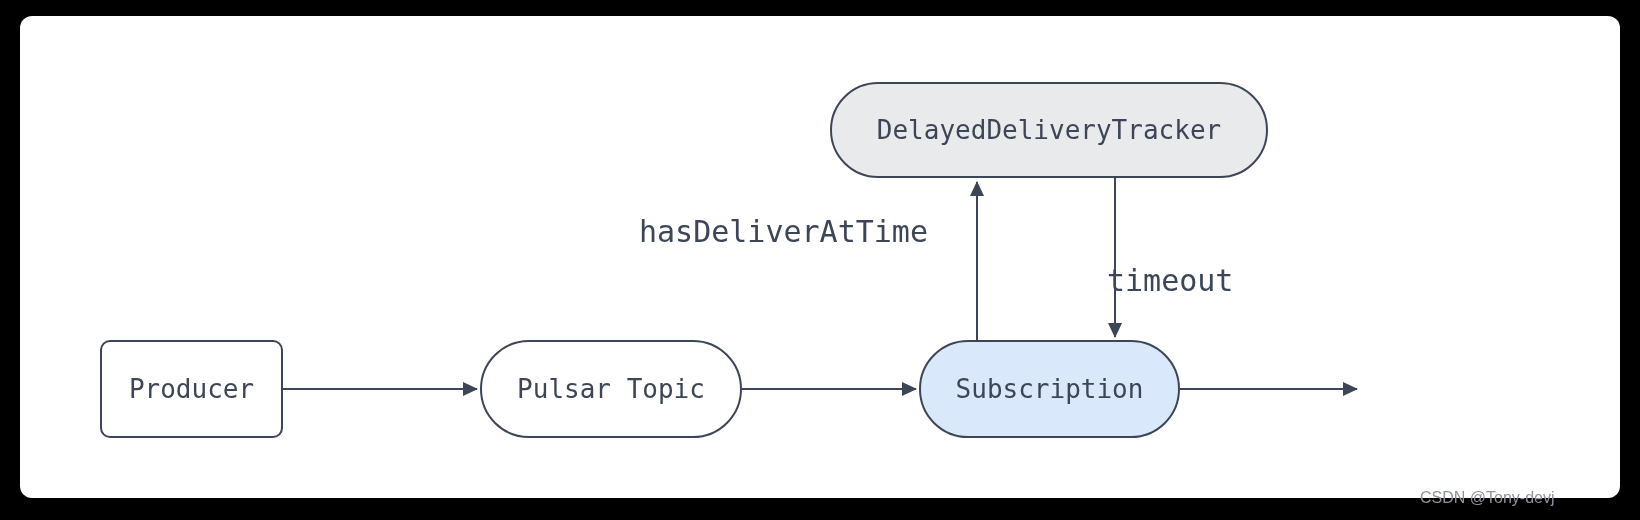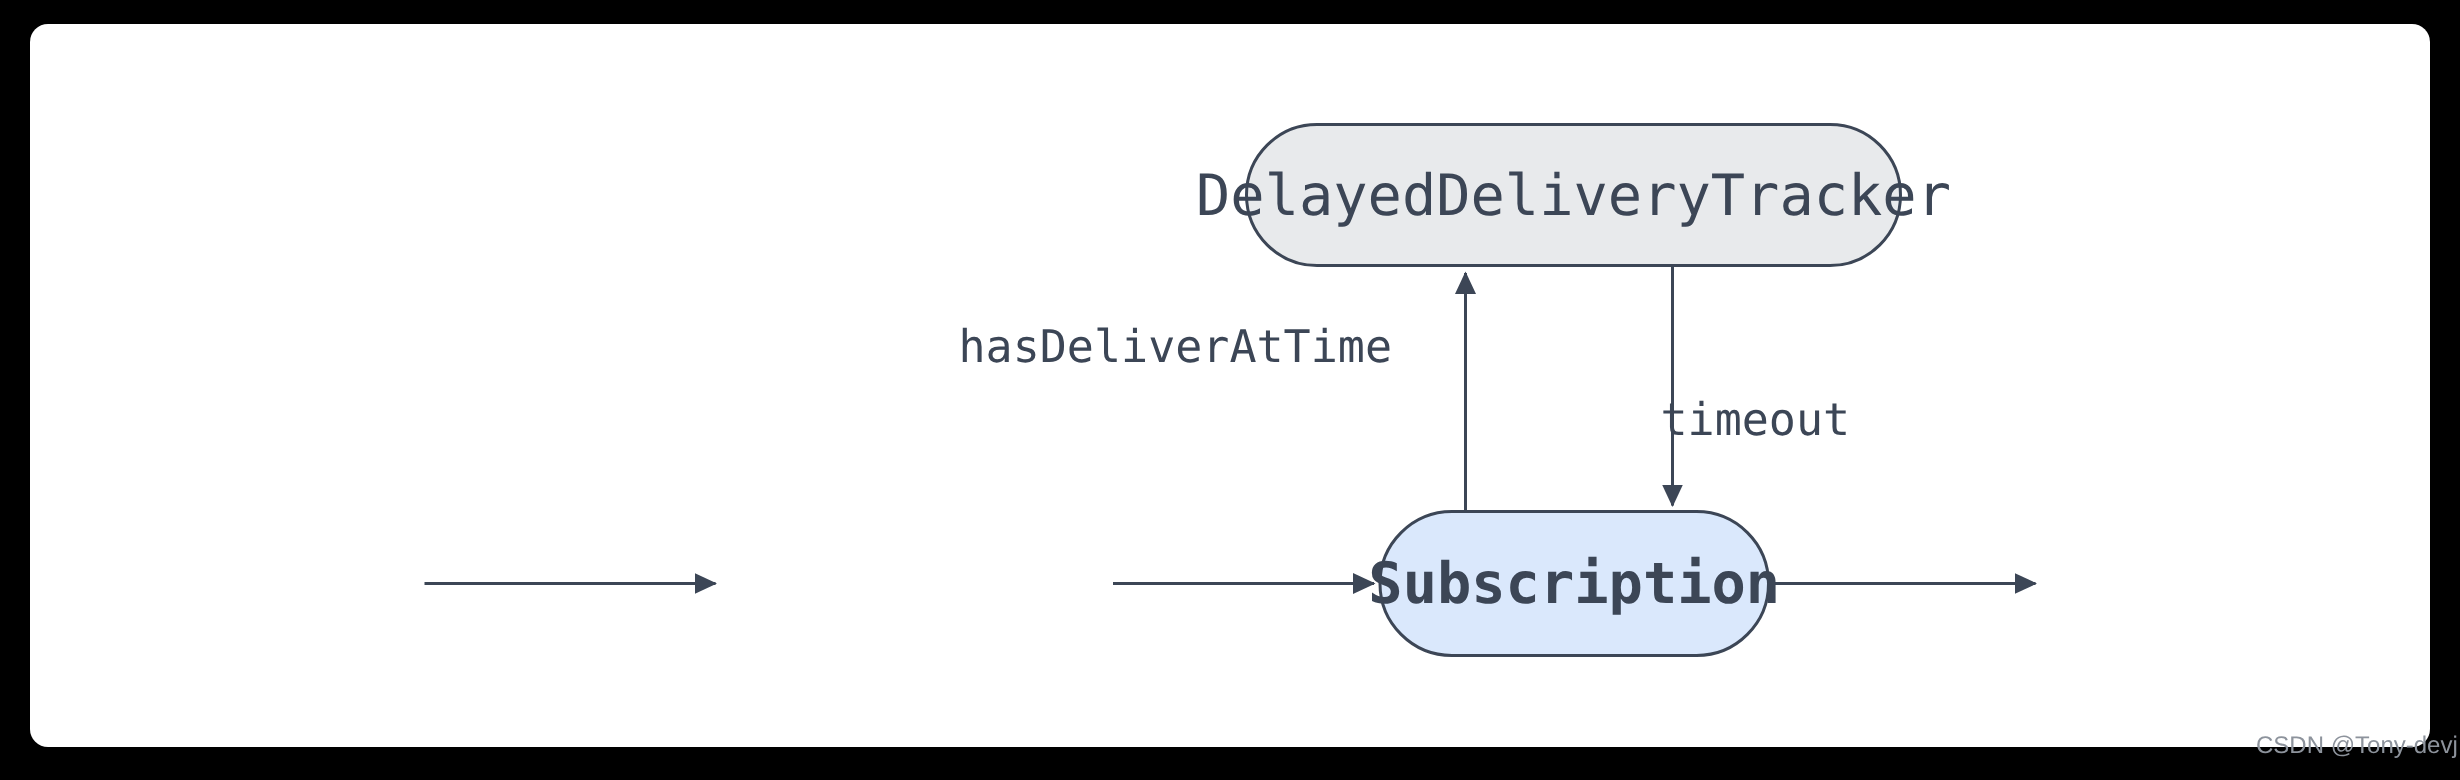--- a/index.html
+++ b/index.html
@@ -24,40 +24,40 @@
     background:var(--panel-bg);border-radius:12px;
   }
   .connectors{position:absolute;left:0;top:0;width:1640px;height:520px;pointer-events:none;}
   .node{
     position:absolute;
     display:flex;align-items:center;justify-content:center;
     box-sizing:border-box;
     border:2px solid var(--stroke);
     background:var(--node-fill);
     color:var(--stroke);
-    font-size:38px;
+    font-size:26px;
     white-space:nowrap;
   }
   .rect{border-radius:10px;}
   .pill{border-radius:49px;}
   .node-producer{left:100px;top:340px;width:183px;height:98px;}
   .node-pulsar-topic{left:480px;top:340px;width:262px;height:98px;}
-  .node-subscription{left:919px;top:340px;width:261px;height:98px;background:var(--subscription-fill);font-weight:bold;}
+  .node-subscription{left:919px;top:340px;width:261px;height:98px;background:var(--subscription-fill);}
   .node-consumer{left:1360px;top:340px;width:182px;height:98px;}
   .node-tracker{left:830px;top:82px;width:438px;height:96px;border-radius:48px;background:var(--tracker-fill);}
   .edge-label{
     position:absolute;
     color:var(--stroke);
     font-size:30px;
     white-space:nowrap;
   }
   .label-has-deliver{left:600px;top:214px;width:367px;text-align:center;}
   .label-timeout{left:1107px;top:263px;}
   .watermark{
-    position:absolute;left:1504px;top:489px;
+    position:absolute;left:1420px;top:489px;
     font-family:"Liberation Sans", sans-serif;
     font-size:16px;
     color:var(--watermark-color);
     white-space:nowrap;
   }
 </style>
 </head>
 <body>
 
 <div class="stage">
@@ -77,21 +77,23 @@
 
     <line x1="1180" y1="389" x2="1357" y2="389" stroke="#3c4656" stroke-width="2" marker-end="url(#arrow)"></line>
 
     <line x1="977" y1="340" x2="977" y2="182" stroke="#3c4656" stroke-width="2" marker-end="url(#arrow)"></line>
 
     <line x1="1115" y1="178" x2="1115" y2="337" stroke="#3c4656" stroke-width="2" marker-end="url(#arrow)"></line>
   </svg>
 
   <div class="node pill node-tracker">DelayedDeliveryTracker</div>
 
+  <div class="node rect node-producer">Producer</div>
 
+  <div class="node pill node-pulsar-topic">Pulsar Topic</div>
 
   <div class="node pill node-subscription">Subscription</div>
 
 
   <div class="edge-label label-has-deliver">hasDeliverAtTime</div>
 
   <div class="edge-label label-timeout">timeout</div>
 
   <div class="watermark">CSDN @Tony-devj</div>
 

